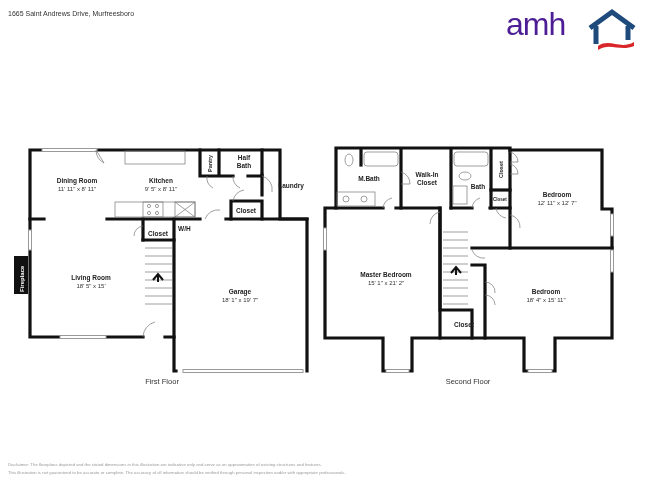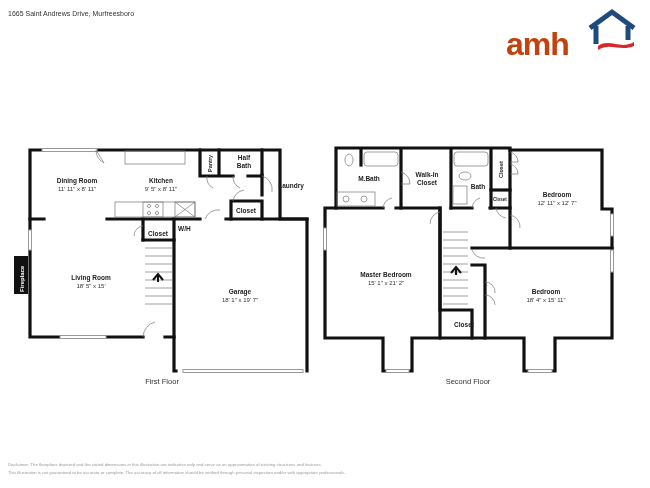--- a/index.html
+++ b/index.html
@@ -1,19 +1,19 @@
 <!DOCTYPE html>
 <html><head>
   <meta charset="utf-8">
   <style>
     html, body { margin: 0; padding: 0; background: #ffffff; }
     body { width: 650px; height: 488px; position: relative; overflow: hidden; font-family: "Liberation Sans", sans-serif; color: #222; }
     .address { position: absolute; left: 8px; top: 10px; font-size: 7px; color: #333; }
     .logo { position: absolute; left: 500px; top: 6px; width: 140px; height: 48px; }
-    .logo-text { position: absolute; left: 6px; top: 20px; font-size: 32px; font-weight: bold; color: #c2410c; letter-spacing: -1px; font-family: "Liberation Sans", sans-serif; }
+    .logo-text { position: absolute; left: 6px; top: 0; font-size: 32px; font-weight: normal; color: #4c1d95; letter-spacing: -1px; font-family: "Liberation Sans", sans-serif; }
     svg.plan { position: absolute; left: 0; top: 0; }
     .rl { font-size: 6.5px; font-weight: bold; fill: #222; font-family: "Liberation Sans", sans-serif; }
     .rd { font-size: 6px; fill: #333; font-family: "Liberation Sans", sans-serif; }
     .fl { font-size: 7.5px; fill: #333; font-family: "Liberation Sans", sans-serif; }
     .disc { position: absolute; left: 8px; font-size: 4.3px; color: #999; }
   </style>
 </head>
 <body>
 
 <div class="address">1665 Saint Andrews Drive, Murfreesboro</div>

